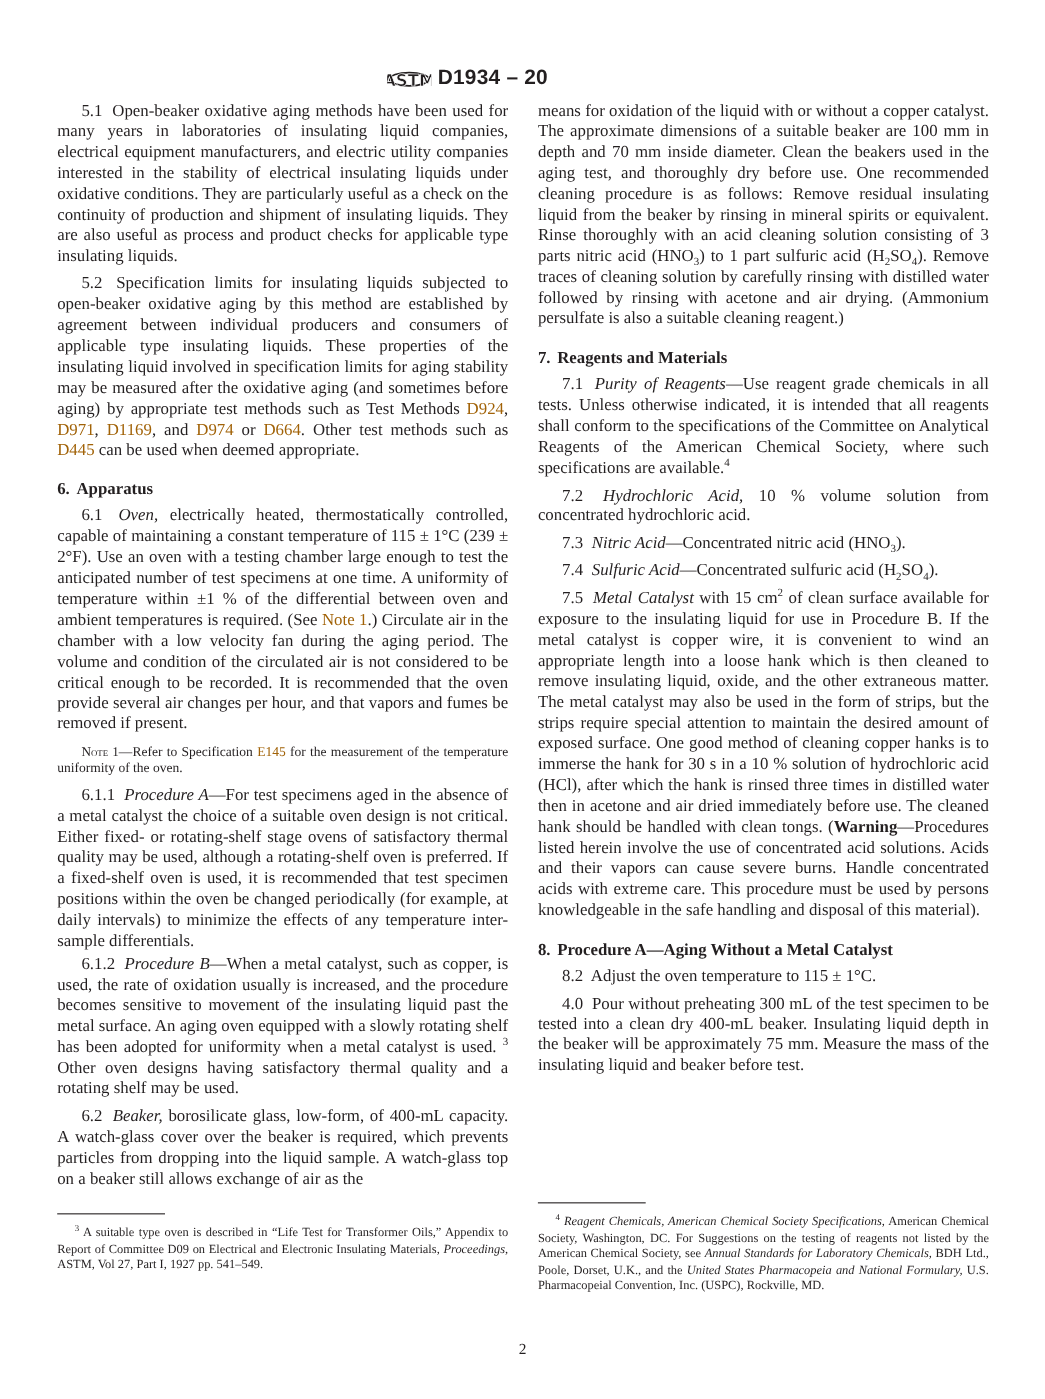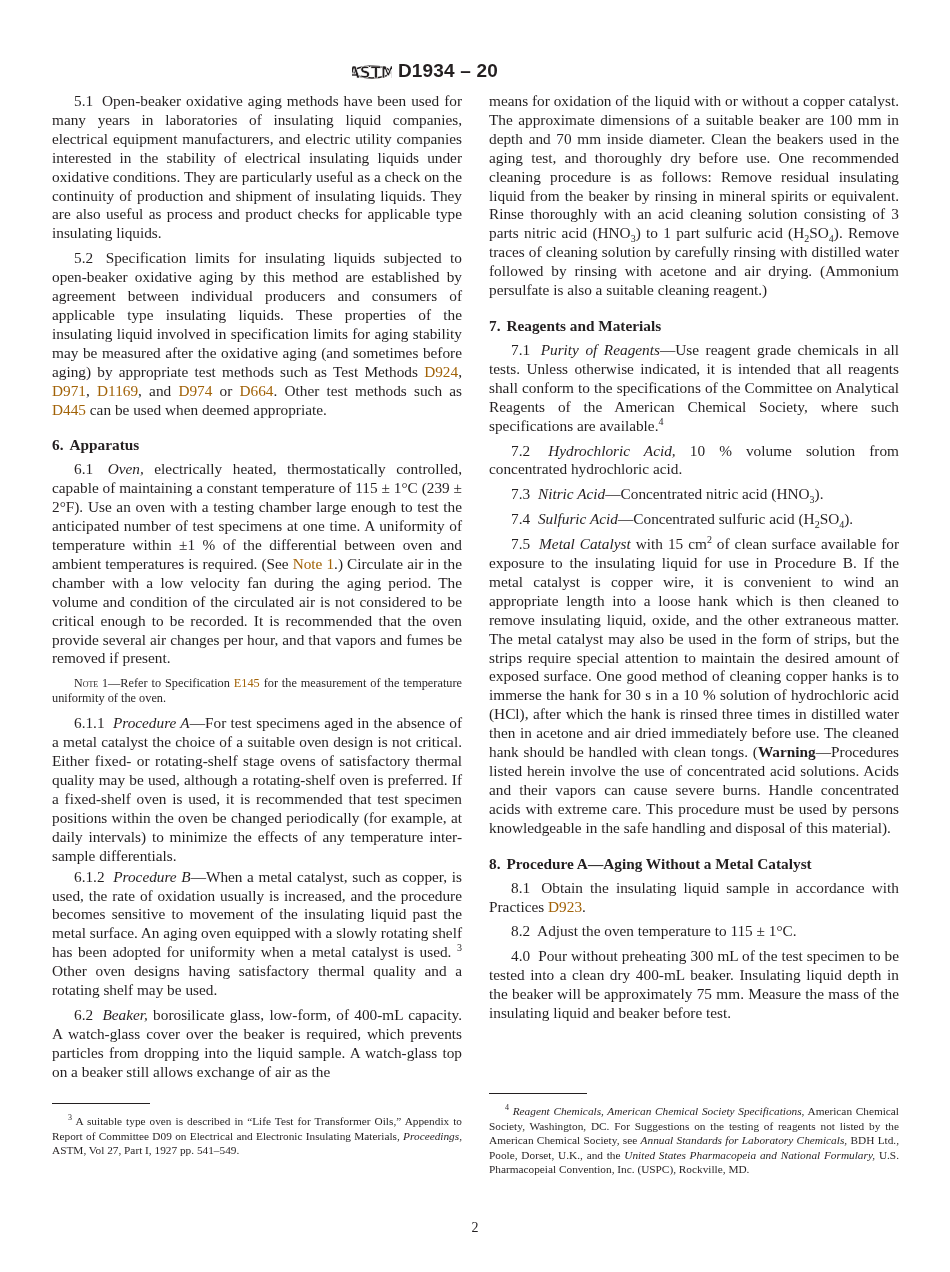--- a/index.html
+++ b/index.html
@@ -85,21 +85,20 @@
 
   <h2><span class="num">7.</span><span>Reagents and Materials</span></h2>
   <p><span class="pnum">7.1</span> <i>Purity of Reagents</i><span>—Use reagent grade chemicals in all tests. Unless otherwise indicated, it is intended that all reagents shall conform to the specifications of the Committee on Analytical Reagents of the American Chemical Society, where such specifications are available.</span><sup>4</sup></p>
   <p><span class="pnum">7.2</span> <i>Hydrochloric Acid,</i><span> 10 % volume solution from concentrated hydrochloric acid.</span></p>
   <p><span class="pnum">7.3</span> <i>Nitric Acid</i><span>—Concentrated nitric acid (HNO</span><sub>3</sub><span>).</span></p>
   <p><span class="pnum">7.4</span> <i>Sulfuric Acid</i><span>—Concentrated sulfuric acid (H</span><sub>2</sub><span>SO</span><sub>4</sub><span>).</span></p>
   <p><span class="pnum">7.5</span> <i>Metal Catalyst</i><span> with 15 cm</span><sup>2</sup><span> of clean surface available for exposure to the insulating liquid for use in Procedure B. If the metal catalyst is copper wire, it is convenient to wind an appropriate length into a loose hank which is then cleaned to remove insulating liquid, oxide, and the other extraneous matter. The metal catalyst may also be used in the form of strips, but the strips require special attention to maintain the desired amount of exposed surface. One good method of cleaning copper hanks is to immerse the hank for 30 s in a 10 % solution of hydrochloric acid (HCl), after which the hank is rinsed three times in distilled water then in acetone and air dried immediately before use. The cleaned hank should be handled with clean tongs. (</span><b>Warning</b><span>—Procedures listed herein involve the use of concentrated acid solutions. Acids and their vapors can cause severe burns. Handle concentrated acids with extreme care. This procedure must be used by persons knowledgeable in the safe handling and disposal of this material).</span></p>
   <div class="sec-gap"></div>
 
   <h2><span class="num">8.</span><span>Procedure A—Aging Without a Metal Catalyst</span></h2>
-  <p><span class="pnum">8.1</span> <span>Obtain the insulating liquid sample in accordance with Practices </span><a class="xref">D923</a><span>.</span></p>
   <p><span class="pnum">8.2</span> <span>Adjust the oven temperature to 115 ± 1°C.</span></p>
   <p><span class="pnum">4.0</span> <span>Pour without preheating 300 mL of the test specimen to be tested into a clean dry 400-mL beaker. Insulating liquid depth in the beaker will be approximately 75 mm. Measure the mass of the insulating liquid and beaker before test.</span></p>
 </div>
 
 <div class="right-foot">
   <div class="footrule"></div>
   <p class="footnote"><sup>4</sup> <i>Reagent Chemicals, American Chemical Society Specifications</i><span>, American Chemical Society, Washington, DC. For Suggestions on the testing of reagents not listed by the American Chemical Society, see </span><i>Annual Standards for Laboratory Chemicals,</i><span> BDH Ltd., Poole, Dorset, U.K., and the </span><i>United States Pharmacopeia and National Formulary,</i><span> U.S. Pharmacopeial Convention, Inc. (USPC), Rockville, MD.</span></p>
 </div>
 
 <div class="pageno">2</div>

